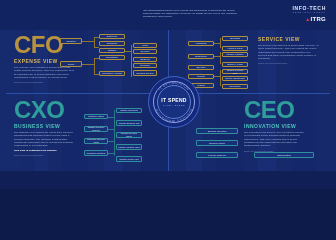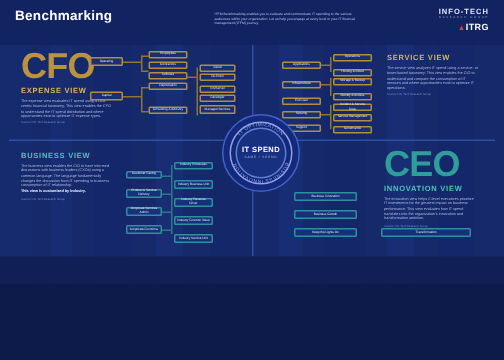--- a/index.html
+++ b/index.html
@@ -136,21 +136,20 @@
     <div class="band" style="left:216px;width:28px;background:#142869;"></div>
     <div class="band" style="left:258px;width:18px;background:#182d74;"></div>
     <div class="band" style="left:292px;width:24px;background:#14276a;"></div>
   </div>
 
   <div class="divider-v" style="left:168px;top:30px;height:141px;"></div>
   <div class="divider-h" style="left:6px;top:93px;width:324px;"></div>
 
   <div class="header">
     <div class="title">
-      <div>Benchmarking</div>
     </div>
     <div class="intro">ITFM Benchmarking enables you to evaluate and communicate IT spending to the various audiences within your organization. Let us help you engage at every level in your IT financial management (ITFM) journey.</div>
     <div class="logo-it">INFO-TECH</div>
     <div class="logo-sub">RESEARCH GROUP</div>
     <div class="logo-trg"><span class="tick">▲</span><span>ITRG</span></div>
   </div>
 
   <div class="quad" style="left:14px;top:34px;">
     <div class="q-title q-gold" style="font-size:24px;">CFO</div>
     <div class="q-sub s-gold">EXPENSE VIEW</div>
@@ -204,20 +203,21 @@
 
   <div class="box gold-box" style="left:222px;top:36px;width:26px;height:5px;">Operations</div>
   <div class="box gold-box" style="left:222px;top:46px;width:26px;height:5px;">Hosting &amp; Cloud</div>
   <div class="box gold-box" style="left:222px;top:52px;width:26px;height:5px;">Storage &amp; Backup</div>
   <div class="box gold-box" style="left:222px;top:62px;width:26px;height:5px;">Identity &amp; Access</div>
   <div class="box gold-box" style="left:222px;top:69px;width:26px;height:5px;">Incident &amp; Service Desk</div>
   <div class="box gold-box" style="left:222px;top:76px;width:26px;height:5px;">Service Management</div>
   <div class="box gold-box" style="left:222px;top:84px;width:26px;height:5px;">Governance</div>
 
   <div class="quad" style="left:14px;top:99px;">
+    <div class="q-title q-teal" style="font-size:24px;">CXO</div>
     <div class="q-sub s-teal">BUSINESS VIEW</div>
     <div class="q-body">The business view enables the CIO to have informed discussions with business leaders (CXOs) using a common language. The language fundamentally changes the discussion from IT spending to business consumption of IT relationship.</div>
     <div class="q-body hl" style="color:#ffffff;font-weight:bold;margin-top:1px;">This view is customized by industry.</div>
     <div class="q-src">Source: Info-Tech Research Group</div>
   </div>
 
   <div class="box teal-box" style="left:84px;top:114px;width:24px;height:5px;">Customer Facing</div>
   <div class="box teal-box" style="left:84px;top:126px;width:24px;height:6px;">Product &amp; Service Delivery</div>
   <div class="box teal-box" style="left:84px;top:138px;width:24px;height:6px;">Corporate Services Admin</div>
   <div class="box teal-box" style="left:84px;top:150px;width:24px;height:6px;">Corporate Functions</div>
@@ -227,21 +227,21 @@
   <div class="connector c-teal" style="left:108px;top:129px;width:6px;height:0.4px;"></div>
   <div class="connector c-teal" style="left:108px;top:141px;width:6px;height:0.4px;"></div>
   <div class="connector c-teal" style="left:108px;top:153px;width:6px;height:0.4px;"></div>
 
   <div class="box teal-box" style="left:116px;top:108px;width:26px;height:5px;">Industry Processes</div>
   <div class="box teal-box" style="left:116px;top:120px;width:26px;height:6px;">Industry Business Unit</div>
   <div class="box teal-box" style="left:116px;top:132px;width:26px;height:6px;">Industry Revenue Driver</div>
   <div class="box teal-box" style="left:116px;top:144px;width:26px;height:6px;">Industry Function Value</div>
   <div class="box teal-box" style="left:116px;top:156px;width:26px;height:6px;">Industry Service Unit</div>
 
-  <div class="quad" style="left:256px;top:99px;">
+  <div class="quad" style="left:244px;top:99px;">
     <div class="q-title q-teal" style="font-size:24px;">CEO</div>
     <div class="q-sub s-teal">INNOVATION VIEW</div>
     <div class="q-body">The innovation view helps C-level executives prioritize IT investments for the greatest impact on business performance. This view evaluates how IT spend translates into the organization's innovation and transformation ambition.</div>
     <div class="q-src">Source: Info-Tech Research Group</div>
   </div>
 
   <div class="box teal-box" style="left:196px;top:128px;width:42px;height:6px;">Business Innovation</div>
   <div class="box teal-box" style="left:196px;top:140px;width:42px;height:6px;">Business Growth</div>
   <div class="box teal-box" style="left:196px;top:152px;width:42px;height:6px;">Keep the Lights On</div>
   <div class="box teal-box" style="left:254px;top:152px;width:60px;height:6px;">Transformation</div>

